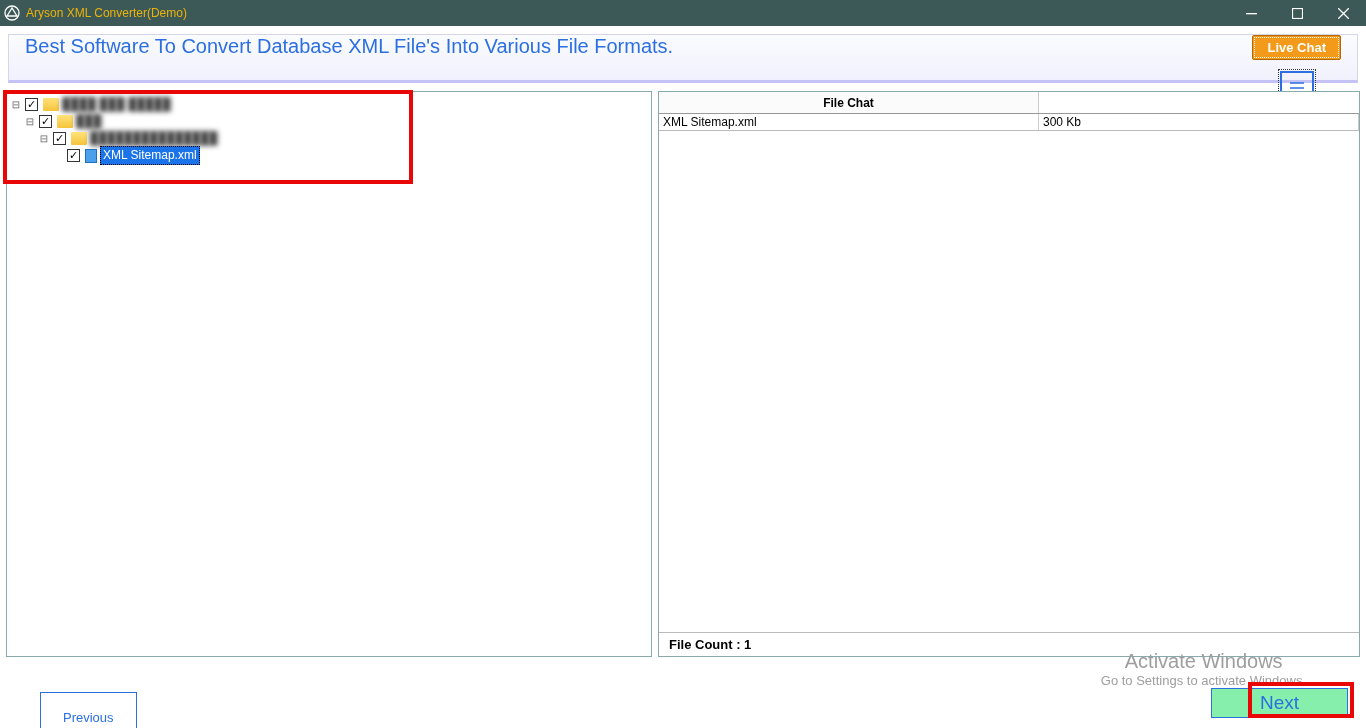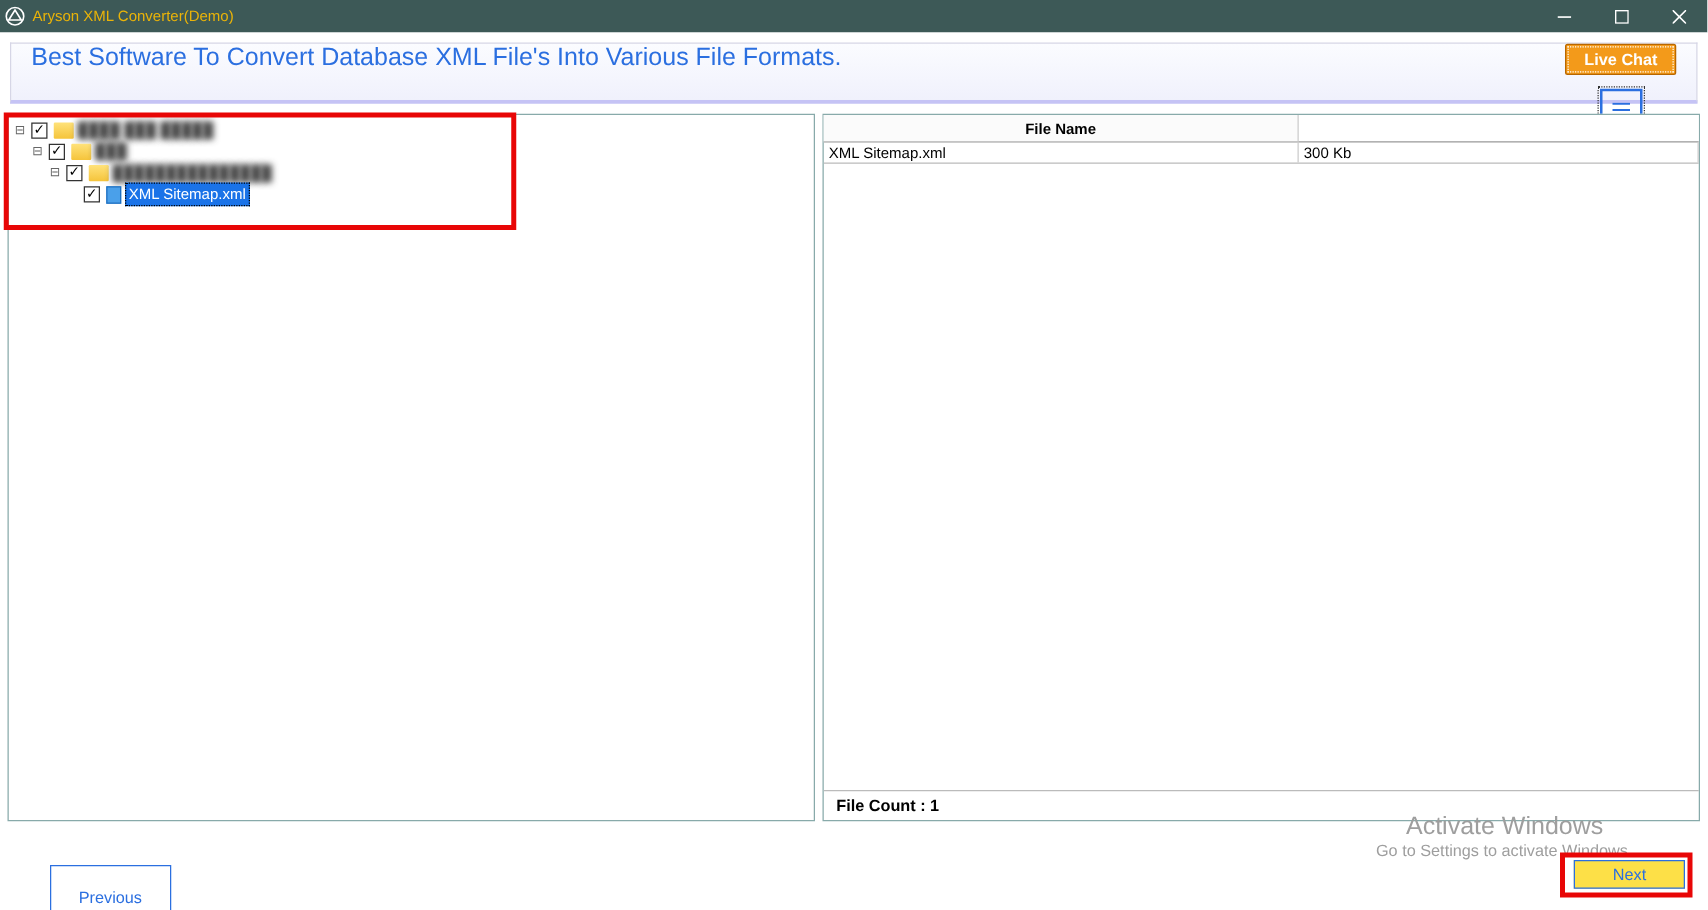--- a/index.html
+++ b/index.html
@@ -224,23 +224,23 @@
       padding: 17px 22px;
       font-size: 13px;
       cursor: pointer;
     }
     .btn-next {
       position: absolute;
       right: 18px;
       top: 0;
       border: 1.5px solid #2b6fe0;
       color: #2b6fe0;
-      background: #fde047;
-      padding: 3px 30px;
-      font-size: 13px;
+      background: #86efac;
+      padding: 3px 48px;
+      font-size: 19px;
       cursor: pointer;
     }
     .red-box-next {
       position: absolute;
       right: 12px;
       top: -6px;
       width: 106px;
       height: 36px;
       border: 4px solid #e80606;
       pointer-events: none;
@@ -338,21 +338,21 @@
         <span class="chk">✓</span>
         <span class="file-icon"></span>
         <span class="sel">XML Sitemap.xml</span>
       </div>
 
     </div>
   </div>
 
   <div class="panel-right">
     <div class="table-head">
-      <div class="col-name">File Name</div>
+      <div class="col-name">File Chat</div>
     </div>
     <div class="table-body">
       <div class="table-row">
         <div class="col-name" style="justify-content:flex-start;font-weight:normal;">XML Sitemap.xml</div>
         <div class="col-size" style="justify-content:flex-start;font-weight:normal;">300 Kb</div>
       </div>
     </div>
     <div class="file-count">File Count : 1</div>
   </div>
 </div>

